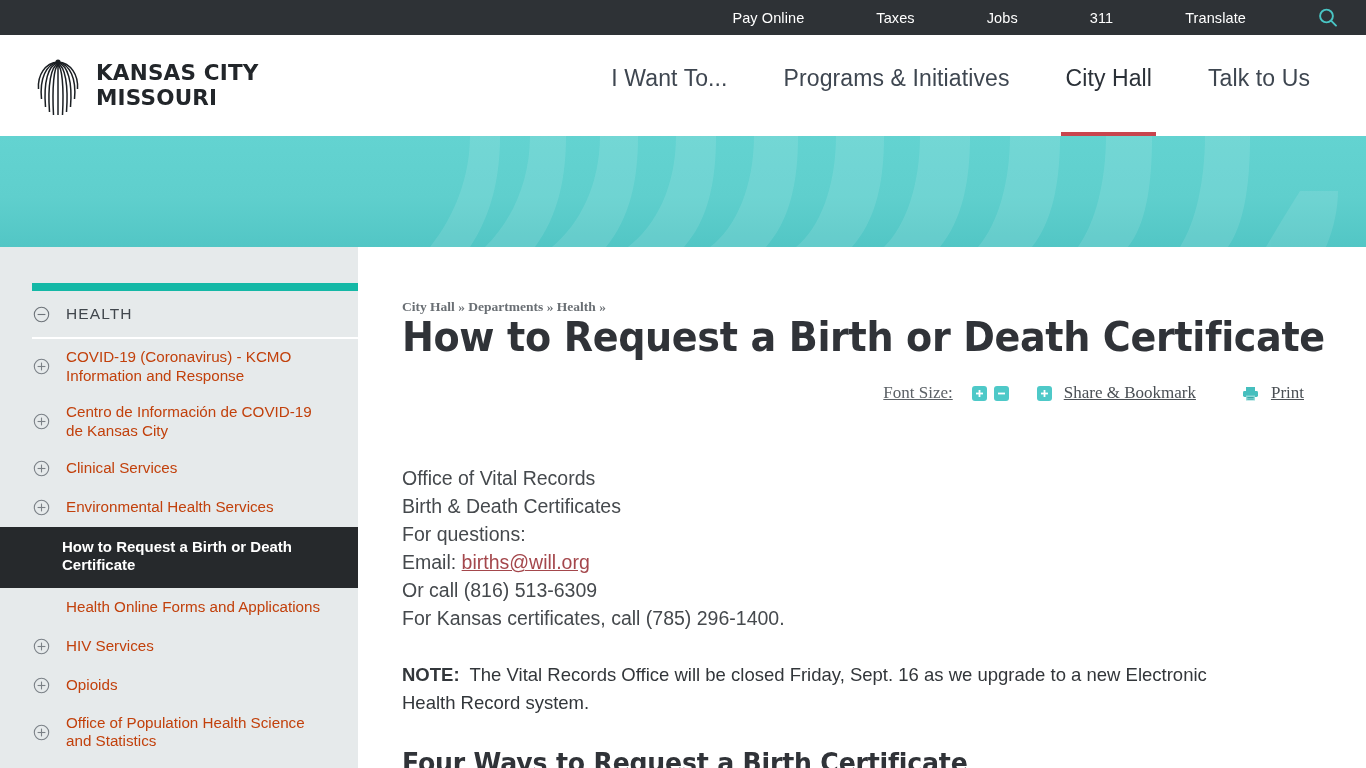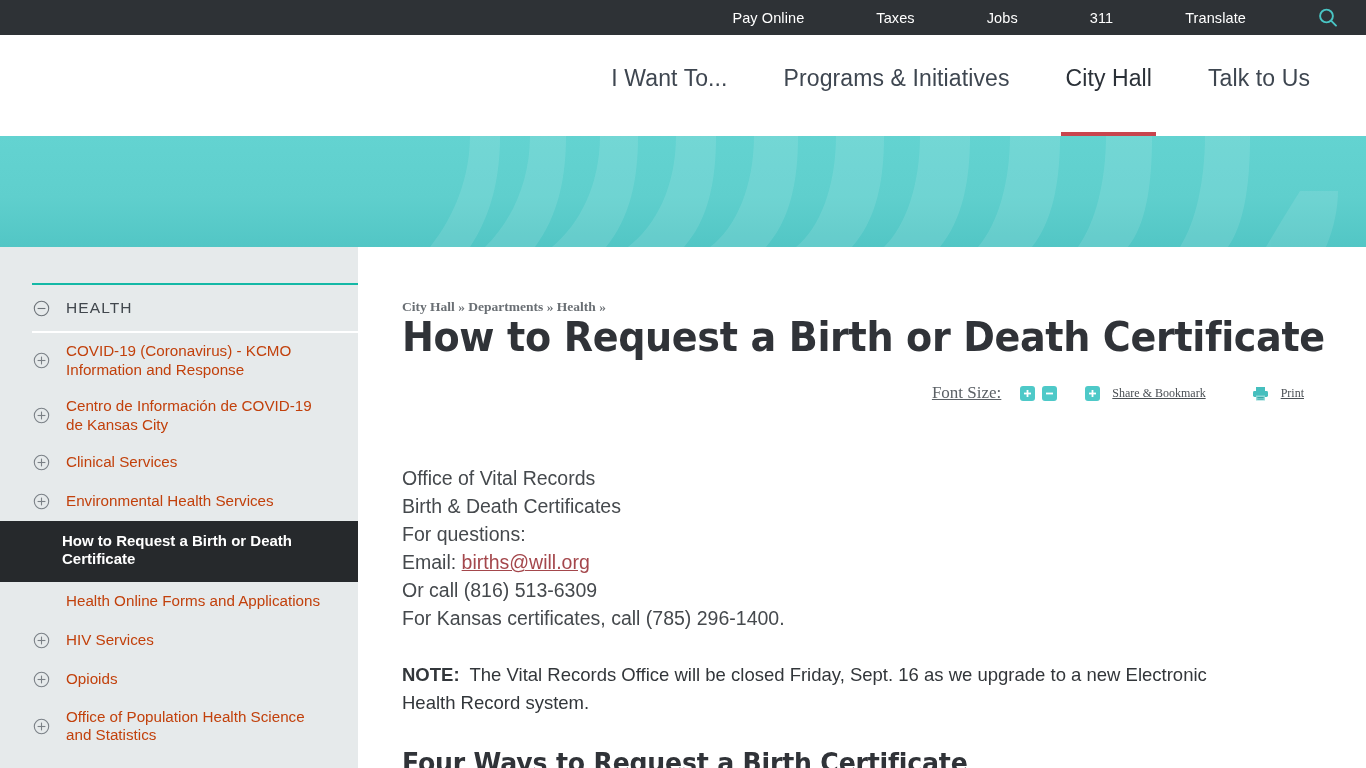--- a/index.html
+++ b/index.html
@@ -108,21 +108,21 @@
   
   .sidebar {
     width: 358px;
     flex: 0 0 358px;
     background: #e6eaeb;
     position: relative;
   }
   .sidebar-top-pad { height: 36px; background: #e6eaeb; }
   .sidebar-head {
     margin-left: 32px;
-    border-top: 2px solid #14b8a6;
+    border-top: 8px solid #14b8a6;
     padding: 14px 10px 14px 0;
     display: flex; align-items: center; gap: 15px;
     cursor: pointer;
     background: #e6eaeb;
   }
   .sidebar-head-label {
     font-size: 15.5px; letter-spacing: 1.1px;
     color: #41474d; text-transform: uppercase;
   }
   .sidebar-list { border-top: 2px solid #ffffff; margin-left: 32px; }
@@ -191,21 +191,21 @@
     width: 15px; height: 15px;
     background: #4ec9c8;
     border-radius: 3px;
     display: flex; align-items: center; justify-content: center;
     cursor: pointer;
     flex: 0 0 auto;
   }
   .tb-gap { width: 14px; }
   .tb-link {
     font-family: "Liberation Serif", serif;
-    font-size: 12px;
+    font-size: 17px;
     color: #4a4f54;
     text-decoration: underline;
     cursor: pointer;
     margin-left: 5px;
     margin-right: 4px;
   }
   .tb-print-gap { width: 28px; }
 
   .content { margin-top: 62px; }
   .addr-block {
@@ -249,20 +249,42 @@
   <a class="utility-link">Translate</a>
   <button class="search-btn">
     <svg width="22" height="22" viewBox="0 0 22 22">
       <circle cx="9.5" cy="9" r="6.4" fill="none" stroke="#49c5c4" stroke-width="1.9"></circle>
       <line x1="14.3" y1="13.8" x2="19" y2="18.6" stroke="#49c5c4" stroke-width="1.9" stroke-linecap="round"></line>
     </svg>
   </button>
 </div>
 
 <div class="masthead">
+  <a class="brand">
+    <svg class="brand-logo" viewBox="0 0 48 62">
+      <g fill="none" stroke="#1b1f23" stroke-width="1.5">
+        <path d="M24 10 C24 10 24 30 24 60"></path>
+        <path d="M24 10 C20 12 18 32 19.5 60"></path>
+        <path d="M24 10 C28 12 30 32 28.5 60"></path>
+        <path d="M24 9 C17 11 13.5 30 15.5 57"></path>
+        <path d="M24 9 C31 11 34.5 30 32.5 57"></path>
+        <path d="M24 8 C14 10 9.5 27 11.5 52"></path>
+        <path d="M24 8 C34 10 38.5 27 36.5 52"></path>
+        <path d="M24 7.5 C12 9 5.5 24 7.5 44"></path>
+        <path d="M24 7.5 C36 9 42.5 24 40.5 44"></path>
+        <path d="M24 7 C11 8 3.5 20 4.5 34"></path>
+        <path d="M24 7 C37 8 44.5 20 43.5 34"></path>
+      </g>
+      <circle cx="24" cy="7" r="2.6" fill="#1b1f23"></circle>
+    </svg>
+    <div class="brand-text">
+      <div>Kansas City</div>
+      <div>Missouri</div>
+    </div>
+  </a>
   <nav class="mainnav">
     <a class="nav-item">I Want To...</a>
     <a class="nav-item">Programs &amp; Initiatives</a>
     <a class="nav-item active">City Hall</a>
     <a class="nav-item">Talk to Us</a>
   </nav>
 </div>
 
 <div class="hero">
   <svg viewBox="0 0 1366 111" preserveAspectRatio="none">

